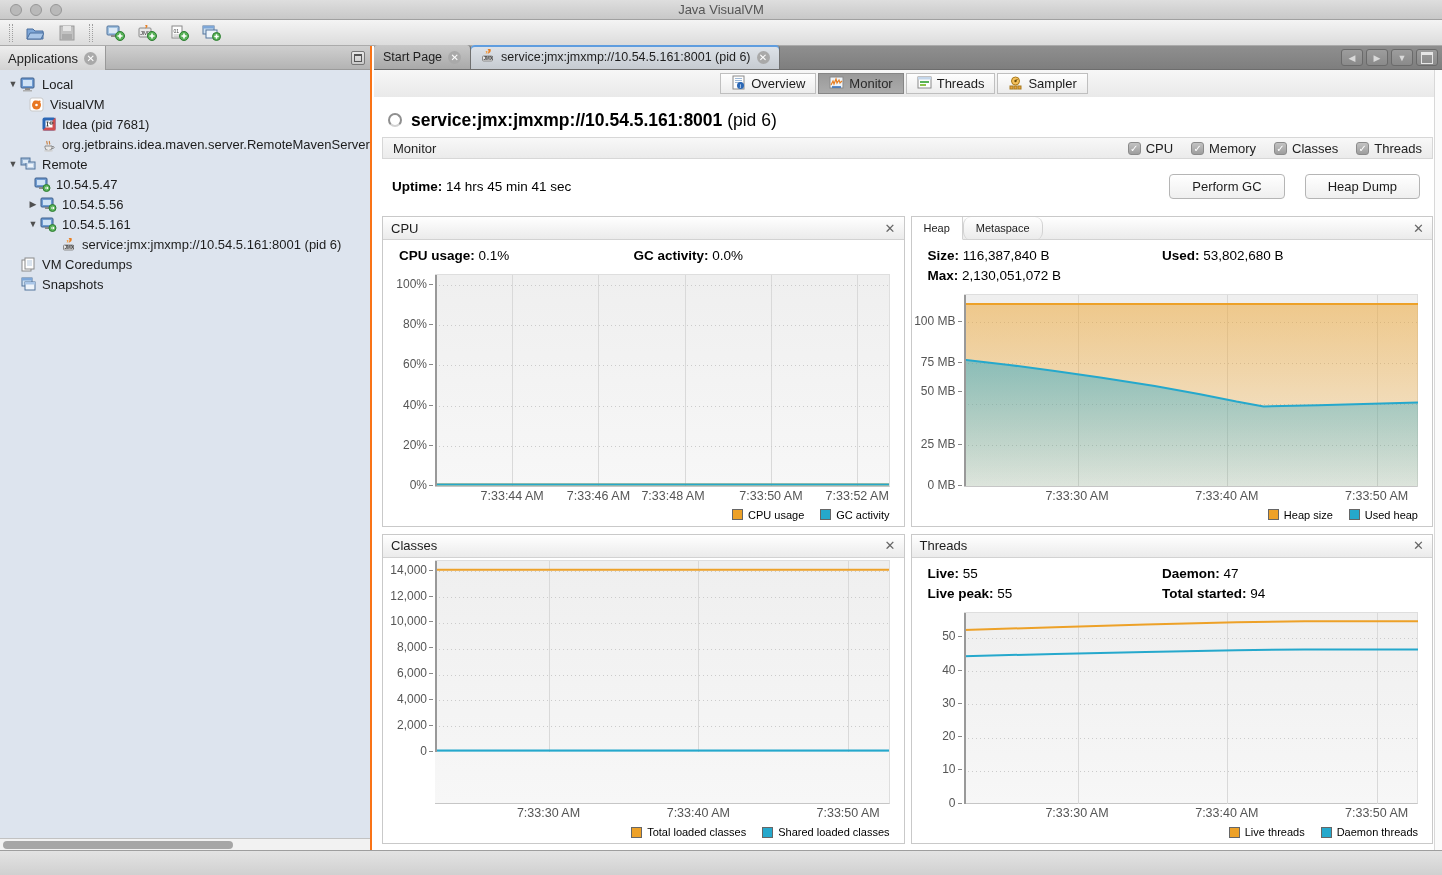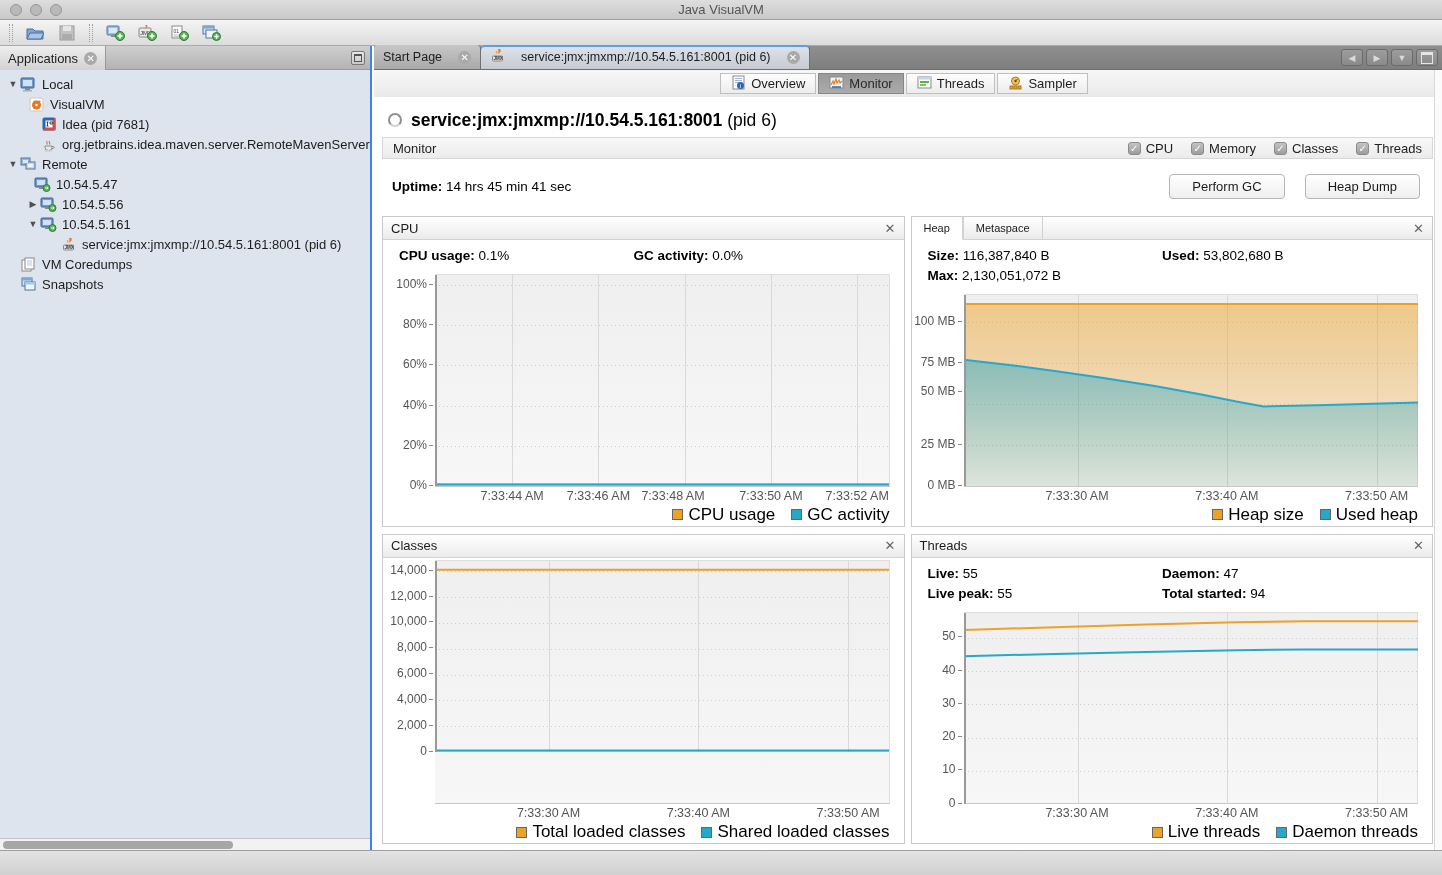--- a/index.html
+++ b/index.html
@@ -16,41 +16,41 @@
   
   .toolbar { position:absolute; top:20px; left:0; width:1442px; height:26px;
     background:linear-gradient(#f4f4f4,#dcdcdc); border-bottom:1px solid #ababab;
     display:flex; align-items:center; gap:6px; padding-left:6px; }
   .tgrip { width:4px; height:18px; border-left:1px dotted #9f9f9f; border-right:1px dotted #9f9f9f; margin:0 3px; }
   .tbtn { width:26px; height:22px; display:flex; align-items:center; justify-content:center; border-radius:3px; }
   .tbtn svg { display:block; }
 
   
   .sidebar { position:absolute; top:46px; left:0; width:372px; bottom:25px;
-    background:#dde4ee; border-right:2px solid #3b82f6; }
+    background:#dde4ee; border-right:2px solid #f97316; }
   .side-head { position:absolute; top:0; left:0; right:0; height:24px;
     background:linear-gradient(#cfcfcf,#b3b3b3); border-bottom:1px solid #9b9b9b; display:flex; }
   .side-tab { height:24px; padding:0 8px; display:flex; align-items:center; gap:6px;
     background:linear-gradient(#eeeeee,#d2d2d2); border-right:1px solid #999; font-size:13px; color:#222; }
   .side-tab .tclose { font-size:10px; color:#fff; background:#a9a9a9; border-radius:50%; width:13px; height:13px;
     display:inline-flex; align-items:center; justify-content:center; }
   .side-min { position:absolute; right:5px; top:5px; width:14px; height:14px; border:1px solid #777;
     background:linear-gradient(#e8e8e8,#cacaca); border-radius:2px; display:flex; align-items:center; justify-content:center; }
   .side-min::after { content:""; width:6px; height:5px; border:1px solid #555; border-top-width:2px; }
   .tree { position:absolute; top:24px; left:0; right:0; bottom:12px; overflow:hidden; padding-top:4px; }
   .trow { height:20px; display:flex; align-items:center; font-size:13px; color:#1c1c1c; white-space:nowrap; }
   .tw { width:14px; text-align:center; font-size:9px; color:#4f4f4f; flex:none; }
   .ticon { width:17px; height:16px; margin-right:5px; flex:none; display:flex; align-items:center; justify-content:center; }
   .hscroll { position:absolute; left:0; right:0; bottom:0; height:12px; background:#f2f2f2; border-top:1px solid #c2c2c2; }
   .hthumb { position:absolute; left:3px; top:2px; width:230px; height:8px; border-radius:4px; background:#a6a6a6; }
 
   
   .tabrow { position:absolute; top:46px; left:374px; right:0; height:24px;
     background:linear-gradient(#8f8f8f,#7e7e7e); border-bottom:1px solid #6d6d6d; display:flex; align-items:flex-end; }
-  .mtab { height:24px; display:flex; align-items:center; gap:16px; padding:0 9px; font-size:12.5px; color:#1e1e1e;
+  .mtab { height:24px; display:flex; align-items:center; gap:6px; padding:0 9px; font-size:12.5px; color:#1e1e1e;
     background:linear-gradient(#c7c7c7,#a9a9a9); border-right:1px solid #707070; border-radius:4px 4px 0 0; }
   .mtab.sel { background:linear-gradient(#dfe4ea,#c6cbd1); box-shadow:inset 0 2px 0 #5f9ddf; }
   .mclose { font-size:10px; color:#fff; background:#a9a9a9; border-radius:50%; width:13px; height:13px;
     display:inline-flex; align-items:center; justify-content:center; }
   .navbtns { position:absolute; right:4px; top:3px; display:flex; gap:3px; }
   .nbtn { width:22px; height:17px; border:1px solid #6a6a6a; border-radius:3px;
     background:linear-gradient(#9d9d9d,#8a8a8a); color:#d9d9d9; font-size:9px;
     display:flex; align-items:center; justify-content:center; }
   .nbtn.max::after { content:""; width:10px; height:8px; border:1px solid #e6e6e6; border-top-width:3px; }
 
@@ -97,21 +97,21 @@
   .plotwrap { flex:1; display:flex; min-height:0; margin-top:2px; }
   .ylabels { width:52px; flex:none; position:relative; }
   .ytick { position:absolute; right:8px; transform:translateY(-50%); font-size:12px; color:#555; white-space:nowrap; }
   .ytick::after { content:""; position:absolute; right:-6px; top:50%; width:4px; height:1px; background:#888; }
   .plot { flex:1; position:relative; margin-right:14px;
     background:linear-gradient(#efefef,#f7f7f7); border-top:1px solid #dedede; border-right:1px solid #dedede; border-bottom:1px solid #c6c6c6; }
   .plot svg { position:absolute; top:0; left:0; }
   .xlabels { height:17px; flex:none; position:relative; margin-left:52px; margin-right:14px; }
   .xtick { position:absolute; top:2px; transform:translateX(-50%); font-size:12.5px; color:#555; white-space:nowrap; }
   .legend { height:22px; flex:none; display:flex; justify-content:flex-end; align-items:center; gap:16px;
-    margin-right:14px; font-size:17px; color:#000; }
+    margin-right:14px; font-size:11px; color:#000; }
   .lg-item { display:flex; align-items:center; gap:5px; }
   .lg-sw { width:11px; height:11px; border:1px solid #666; display:inline-block; }
 
   .statusbar { position:absolute; left:0; bottom:0; width:1442px; height:25px;
     background:linear-gradient(#e3e3e3,#d0d0d0); border-top:1px solid #9e9e9e; }
 </style>
 </head>
 <body>
 
 <div class="titlebar">
@@ -481,21 +481,21 @@
           <span class="lg-item">
             <span class="lg-sw" style="background:#25A8CC"></span>
             <span>GC activity</span>
           </span>
         </div>
     </div>
 
     <div class="panel">
       <div class="phead" style="padding:0;">
         <span class="ptab sel" id="heaptab0">Heap</span>
-        <span class="ptab" style="border-left:1px solid #d2d2d2;" id="heaptab1">Metaspace</span>
+        <span class="ptab" style="border-left:1px solid #d2d2d2;border-radius:8px;" id="heaptab1">Metaspace</span>
         <span class="px" style="padding-right:8px;">✕</span>
       </div>
       <div class="stats">
           <div class="stat-row">
             <span class="stat"><b>Size:</b> 116,387,840 B</span>
             <span class="stat"><b>Used:</b> 53,802,680 B</span>
           </div>
           <div class="stat-row">
             <span class="stat"><b>Max:</b> 2,130,051,072 B</span>
           </div>

